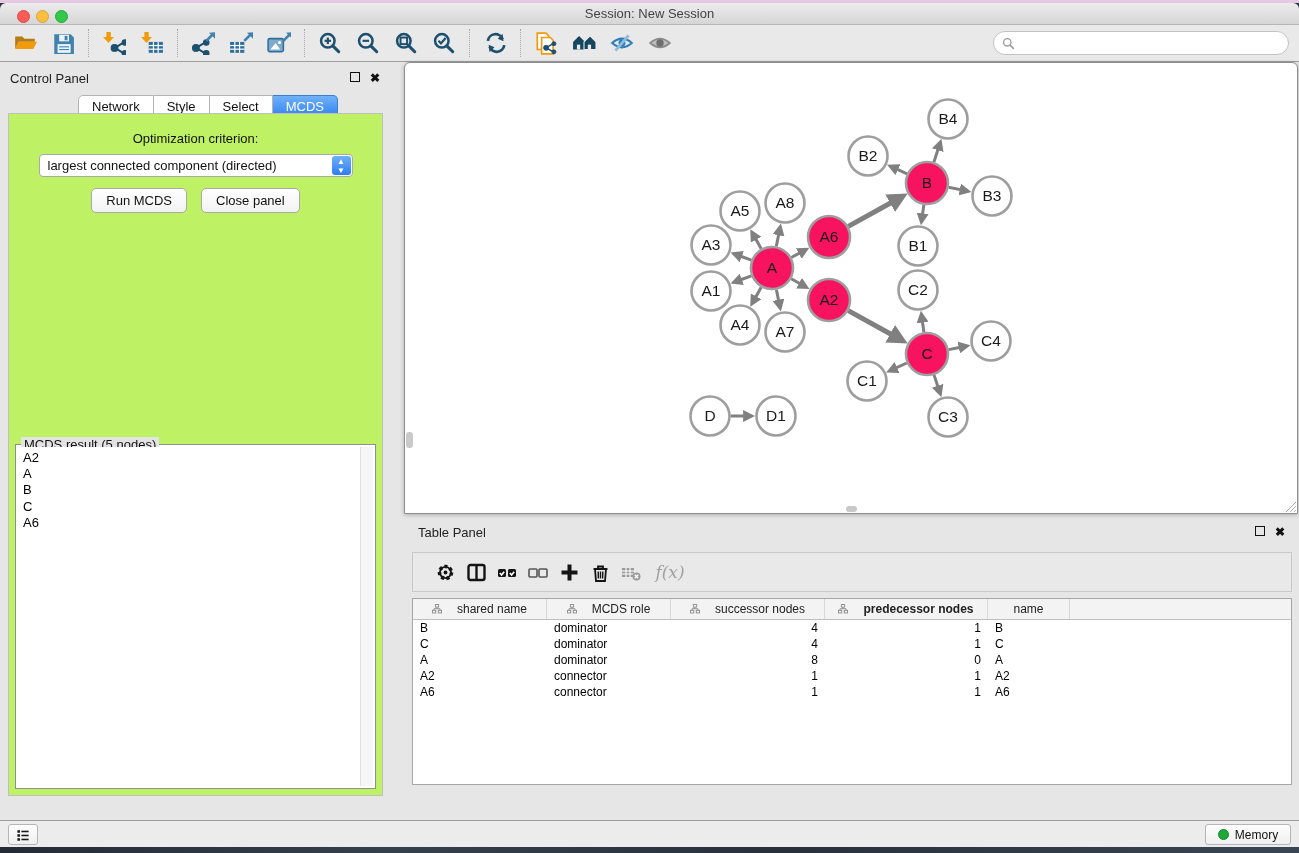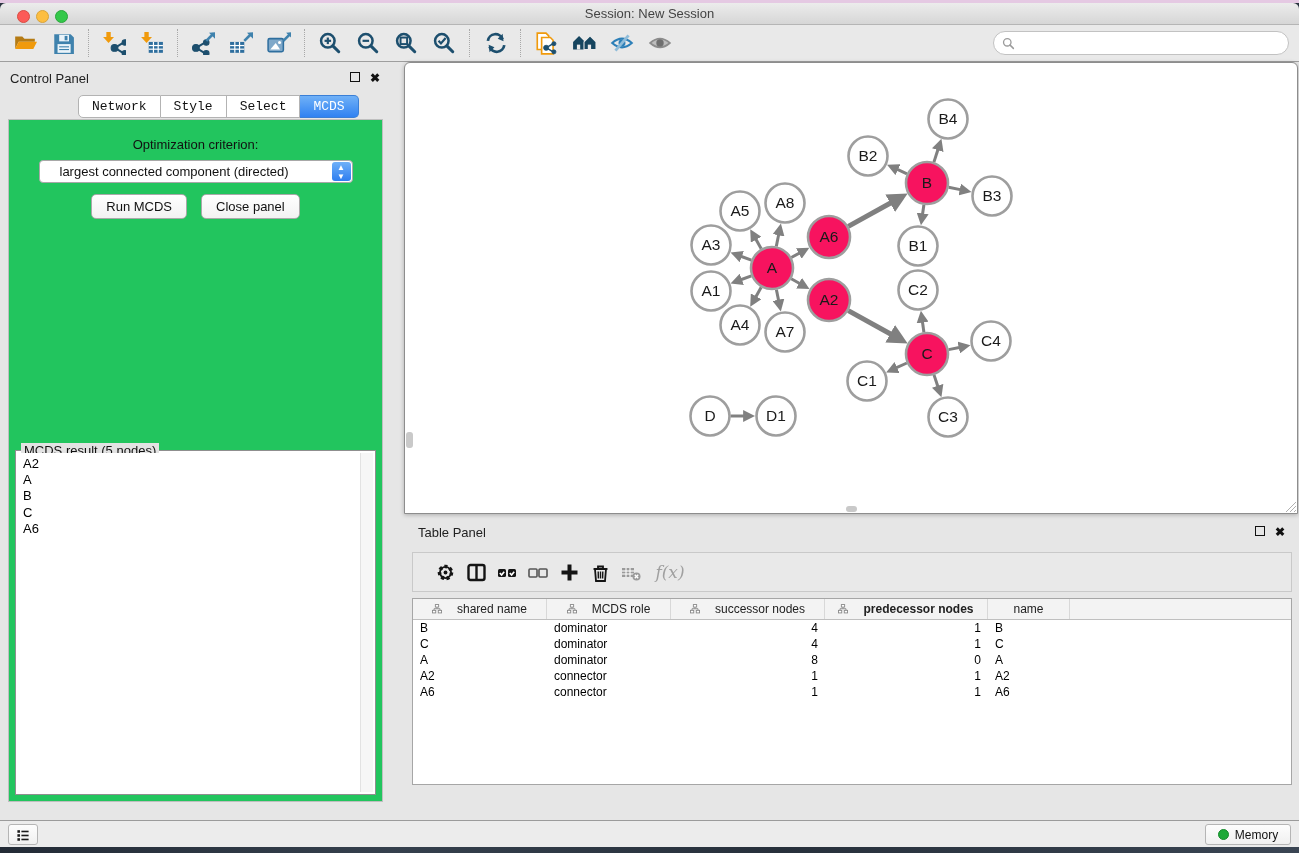--- a/index.html
+++ b/index.html
@@ -37,31 +37,31 @@
   
   .cpanel { position:absolute; left:0; top:0; width:390px; height:758px; }
   .panel-head { position:absolute; left:0; top:6px; width:100%; height:20px; padding:0 10px;
     display:flex; align-items:center; font-size:13px; color:#222; }
   .panel-head .spacer { flex:1; }
   .wicon { font-size:12px; color:#111; margin-left:10px; line-height:1; cursor:default; }
   .float-box { display:inline-block; width:10px; height:10px; border:1.5px solid #111; }
 
   .cp-tabs { position:absolute; left:78px; top:33px; height:23px; display:flex; }
   .seg { border:1px solid #b3b3b3; border-left:none; background:#fff; color:#111;
-    font-size:13px; padding:3px 13px; line-height:15px; cursor:default;font-family:Liberation Mono, monospace; }
+    font-size:13px; padding:3px 13px; line-height:15px; cursor:default; }
   .seg:first-child { border-left:1px solid #b3b3b3; border-radius:5px 0 0 5px; }
   .seg:last-child { border-radius:0 5px 5px 0; }
   .seg.active { background:linear-gradient(#70b1f7,#3082f2); border-color:#3a7fd6; color:#fff; }
 
-  .cp-body { position:absolute; left:8px; top:57px; width:375px; height:683px;
-    background:#22c55e; border:1px solid #bfbfbf; }
+  .cp-body { position:absolute; left:8px; top:51px; width:375px; height:683px;
+    background:#bef264; border:1px solid #bfbfbf; }
   .opt-label { text-align:center; margin-top:17px; font-size:13px; color:#111; }
   .select { width:314px; height:23px; margin:8px auto 0 auto; background:#fff;
     border:1px solid #a8a8a8; border-radius:4px; display:flex; align-items:center; font-size:13px; }
-  .select .val { flex:1; padding-left:20px; color:#111; white-space:nowrap; overflow:hidden; }
+  .select .val { flex:1; padding-left:8px; color:#111; white-space:nowrap; overflow:hidden; }
   .select .stepper { width:19px; height:19px; margin-right:1px; border-radius:3px;
     background:linear-gradient(#6fb0f8,#2e7ef0); color:#fff; font-size:8px; line-height:9px;
     display:flex; flex-direction:column; align-items:center; justify-content:center; }
   .btn-row { display:flex; justify-content:center; gap:14px; margin-top:11px; }
   .pbtn { background:linear-gradient(#ffffff,#f2f2f2); border:1px solid #a9a9a9; border-radius:5px;
     font-size:13px; color:#111; padding:4px 14px; cursor:default; }
 
   .result-fs { position:absolute; left:6px; top:330px; width:361px; height:345px;
     border:1px solid #8f8f8f; background:#fff; }
   .result-fs legend { position:absolute; top:-8px; left:5px; background:#e3e3e3;

